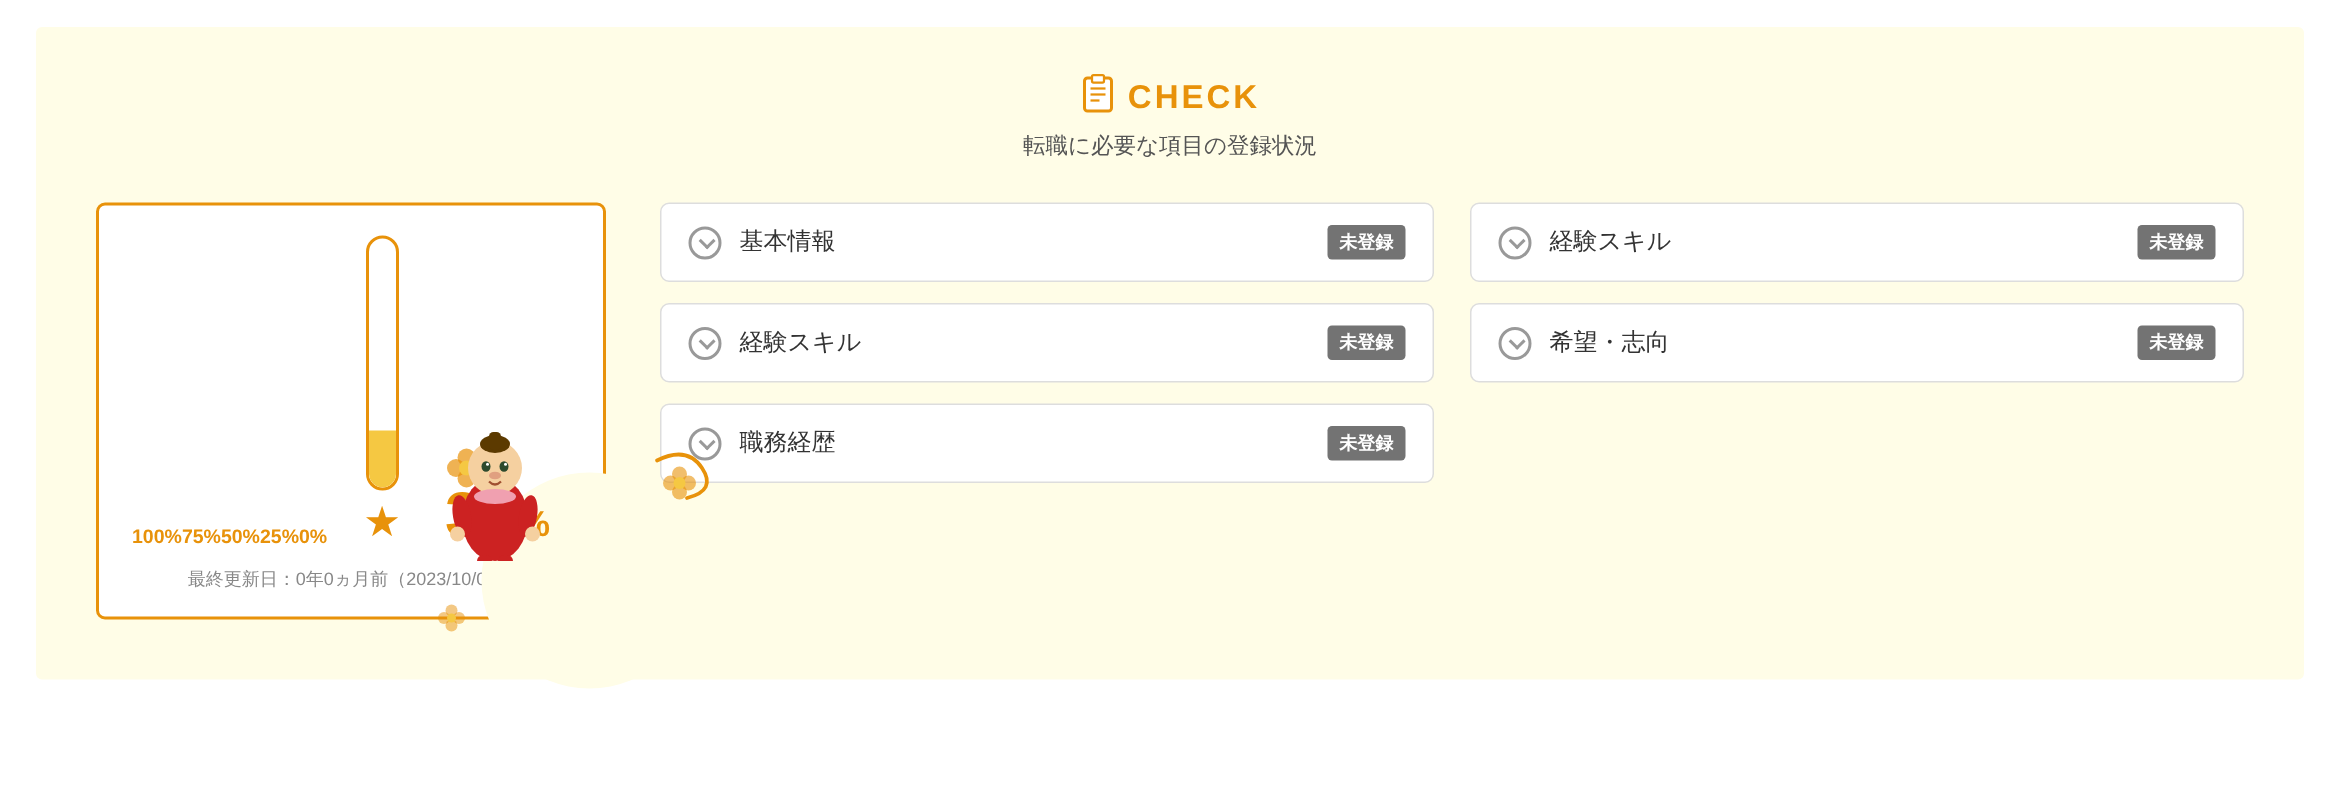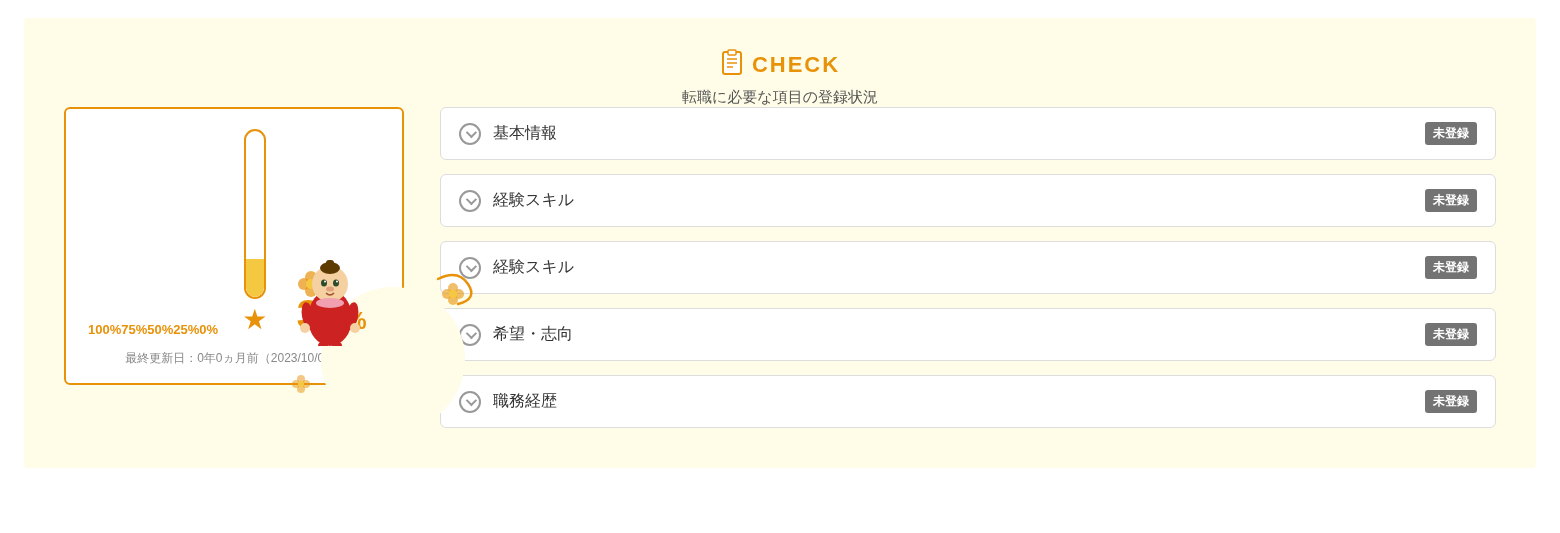--- a/index.html
+++ b/index.html
@@ -29,20 +29,21 @@
     }
 
     .main-panel {
       background: #fffde7;
       border-radius: 4px;
       padding: 30px 40px 40px;
     }
 
     .check-header {
       text-align: center;
+      margin-bottom: 28px;
     }
 
     .check-icon-label {
       display: flex;
       align-items: center;
       justify-content: center;
       gap: 8px;
       margin-bottom: 6px;
     }
 
@@ -147,21 +148,21 @@
       text-align: center;
       font-size: 12px;
       color: #888;
       margin-top: 4px;
     }
 
     
     .categories-grid {
       flex: 1;
       display: grid;
-      grid-template-columns: 1fr;
+      grid-template-columns: 1fr 1fr;
       gap: 14px 24px;
       align-content: start;
     }
 
     .category-card {
       background: #fff;
       border: 1px solid #ddd;
       border-radius: 6px;
       padding: 14px 18px;
       display: flex;

